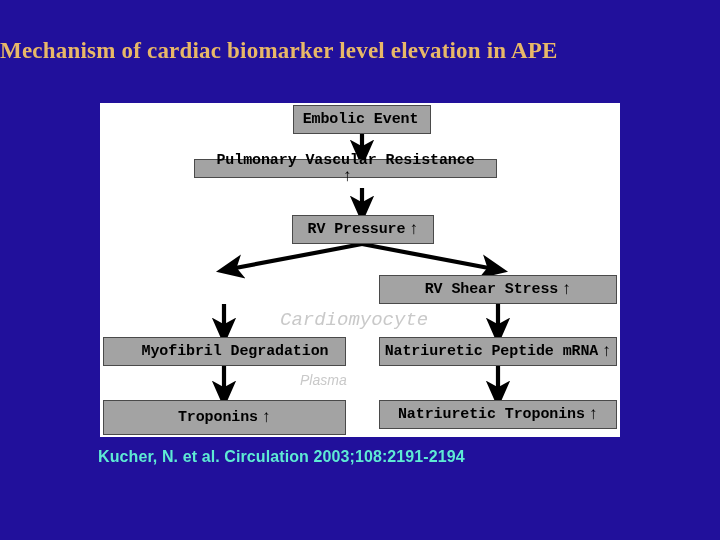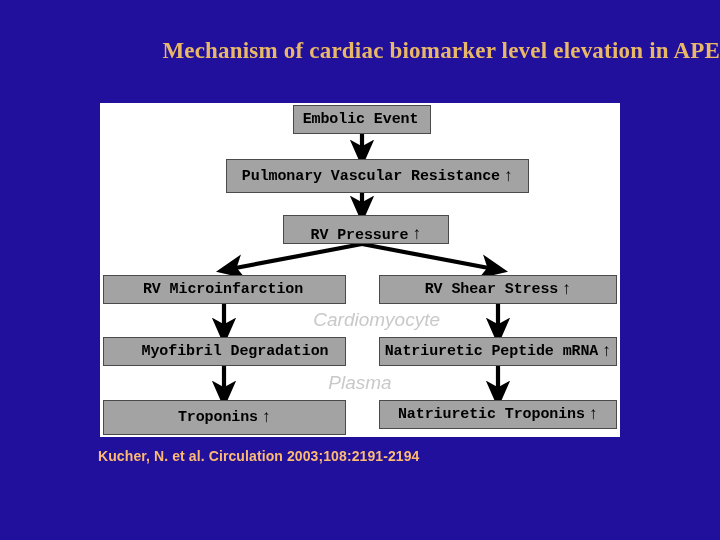--- a/index.html
+++ b/index.html
@@ -21,21 +21,21 @@
     width: 720px;
     height: 540px;
   }
 
   
   #slide-title {
     position: absolute;
     left: 0;
     top: 38px;
     width: 720px;
-    text-align: right;
+    text-align: left;
     font-family: "Liberation Serif", "DejaVu Serif", serif;
     font-weight: bold;
     font-size: 23px;
     letter-spacing: 0.2px;
     color: #E8B868;
     white-space: nowrap;
   }
 
   
   #figure-panel {
@@ -68,72 +68,72 @@
   .arrow-up {
     font-weight: normal;
     font-size: 17px;
     padding-left: 3px;
     display: inline-block;
     line-height: 1;
   }
 
   
   #box-embolic-event      { left: 193px; top: 2px;   width: 138px; height: 29px; }
-  #box-pvr                { left: 126px; top: 56px;  width: 303px; height: 34px; }
-  #box-rv-pressure        { left: 183px; top: 112px; width: 166px; height: 29px; align-items: flex-end; }
+  #box-pvr                { left: 94px; top: 56px;  width: 303px; height: 19px; flex-direction: column; }
+  #box-rv-pressure        { left: 192px; top: 112px; width: 142px; height: 29px; }
   #box-rv-microinfarction { left: 3px;   top: 172px; width: 243px; height: 29px; }
   #box-rv-shear-stress    { left: 279px; top: 172px; width: 238px; height: 29px; }
   #box-myofibril          { left: 3px;   top: 234px; width: 243px; height: 29px; padding-left: 24px; }
   #box-np-mrna            { left: 279px; top: 234px; width: 238px; height: 29px; }
   #box-troponins          { left: 3px;   top: 297px; width: 243px; height: 35px; }
   #box-natriuretic        { left: 279px; top: 297px; width: 238px; height: 29px; }
 
   
   .compartment-label {
     position: absolute;
     font-family: "Liberation Sans", sans-serif;
     font-style: italic;
     font-weight: normal;
     color: #C9C9C9;
     white-space: nowrap;
   }
   #label-cardiomyocyte {
     left: 180px;
     top: 206px;
     width: 160px;
-    text-align: right;
+    text-align: left;
     font-size: 19px;
+    font-family: Liberation Mono, monospace;
   }
   #label-plasma {
     left: 200px;
     top: 269px;
     width: 120px;
-    text-align: center;
-    font-size: 19px;
+    font-size: 14px;
   }
 
   
   #connectors {
     position: absolute;
     left: 0;
     top: 0;
     width: 520px;
     height: 334px;
     pointer-events: none;
   }
 
   
   #citation {
     position: absolute;
     left: 98px;
     top: 448px;
     font-family: "Liberation Sans", sans-serif;
     font-weight: bold;
-    font-size: 14px;
-    color: #fdba74;
+    font-size: 16px;
+    color: #5eead4;
     white-space: nowrap;
     letter-spacing: 0.1px;
   }
 </style>
 </head>
 <body>
 
 <div id="slide">
 
   <div id="slide-title">Mechanism of cardiac biomarker level elevation in APE</div>
@@ -176,24 +176,20 @@
     <div class="flow-box" id="box-pvr">
       <span>Pulmonary Vascular Resistance</span>
         <span class="arrow-up">↑</span>
     </div>
 
     <div class="flow-box" id="box-rv-pressure">
       <span>RV Pressure</span>
         <span class="arrow-up">↑</span>
     </div>
 
-    <div class="flow-box" id="box-rv-microinfarction">
-      <span>RV Microinfarction</span>
-        <span class="arrow-up"></span>
-    </div>
 
     <div class="flow-box" id="box-rv-shear-stress">
       <span>RV Shear Stress</span>
         <span class="arrow-up">↑</span>
     </div>
 
     <div class="flow-box" id="box-myofibril">
       <span>Myofibril Degradation</span>
         <span class="arrow-up"></span>
     </div>

